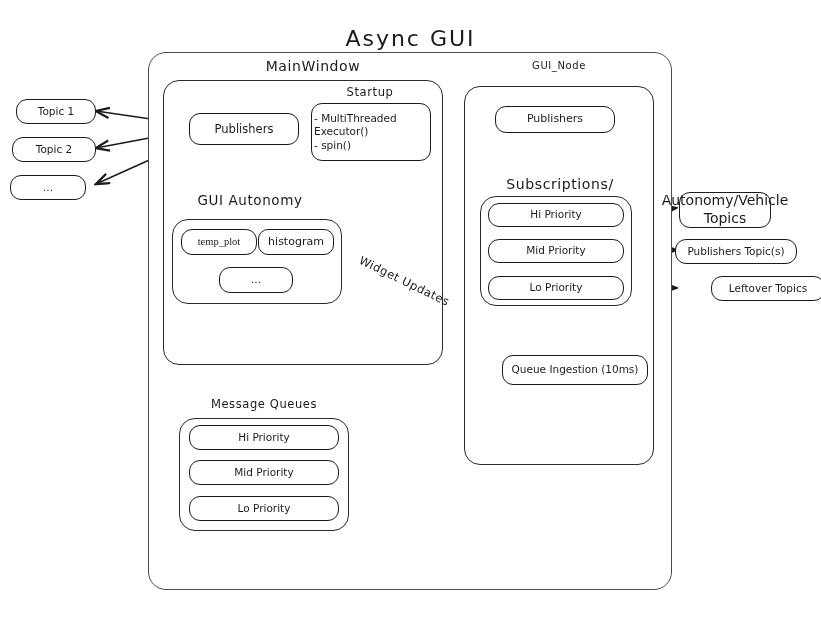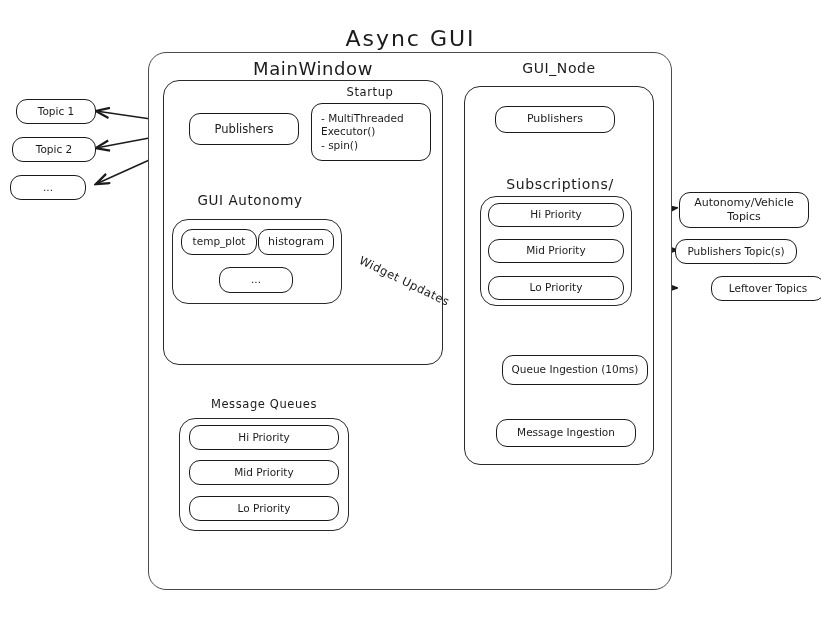--- a/index.html
+++ b/index.html
@@ -112,61 +112,60 @@
 
     <path d="M506,364 L348,283" marker-end="url(#ah)"></path>
 
     <path d="M350,432 L499,377" marker-end="url(#ah)"></path>
 
     <path d="M499,442 L362,479" marker-end="url(#ah)"></path>
   </svg>
 
   <div class="outer" style="left:148px; top:52px; width:524px; height:538px;"></div>
 
-  <div class="grp-label hand" style="left:163px; top:58px; width:300px; font-size:18px;">MainWindow</div>
+  <div class="grp-label hand" style="left:163px; top:58px; width:300px; font-size:14px;">MainWindow</div>
   <div class="group" style="left:163px; top:80px; width:280px; height:285px;"></div>
 
   <div class="box" style="left:189px; top:113px; width:110px; height:32px; font-size:11.5px;">Publishers</div>
 
   <div class="grp-label hand" style="left:310px; top:85px; width:120px; font-size:11.5px;">Startup</div>
   <div class="box" style="left:311px; top:103px; width:120px; height:58px; font-size:10.5px;
-                          justify-content:flex-start; text-align:left; padding-left:9px; white-space:pre-line;">- MultiThreaded
+                          justify-content:flex-start; text-align:left; padding-left:2px; white-space:pre-line;">- MultiThreaded
    Executor()
 - spin()</div>
 
   <div class="grp-label hand" style="left:170px; top:192px; width:160px; font-size:13.5px;">GUI Autonomy</div>
   <div class="group" style="left:172px; top:219px; width:170px; height:85px;"></div>
-  <div class="box" style="left:181px; top:229px; width:76px; height:26px; font-size:10.5px;">temp_plot</div>
+  <div class="box" style="left:181px; top:229px; width:76px; height:26px; font-size:10.5px;font-family:Liberation Serif, serif;">temp_plot</div>
   <div class="box" style="left:258px; top:229px; width:76px; height:26px; font-size:11px;border-radius:10px;">histogram</div>
   <div class="box" style="left:219px; top:267px; width:74px; height:26px; font-size:10.5px;">...</div>
 
-  <div class="grp-label hand" style="left:464px; top:60px; width:190px; font-size:14px;">GUI_Node</div>
+  <div class="grp-label hand" style="left:464px; top:60px; width:190px; font-size:10px;">GUI_Node</div>
   <div class="group" style="left:464px; top:86px; width:190px; height:379px;"></div>
 
   <div class="box" style="left:495px; top:106px; width:120px; height:27px; font-size:11px;">Publishers</div>
 
   <div class="grp-label hand" style="left:474px; top:152px; width:172px; font-size:14px;margin-top:24px;">Subscriptions/
 Callback Groups</div>
   <div class="group" style="left:480px; top:196px; width:152px; height:110px;"></div>
   <div class="box" style="left:488px; top:203px; width:136px; height:24px; font-size:10.5px;">Hi Priority</div>
   <div class="box" style="left:488px; top:239px; width:136px; height:24px; font-size:10.5px;">Mid Priority</div>
   <div class="box" style="left:488px; top:276px; width:136px; height:24px; font-size:10.5px;">Lo Priority</div>
 
   <div class="box" style="left:502px; top:355px; width:146px; height:30px; font-size:10.5px;">Queue Ingestion (10ms)</div>
-  <div class="box" style="left:496px; top:419px; width:140px; height:28px; font-size:10.5px;">Message Ingestion</div>
 
   <div class="grp-label hand" style="left:179px; top:397px; width:170px; font-size:11.5px;">Message Queues</div>
   <div class="group" style="left:179px; top:418px; width:170px; height:113px;"></div>
   <div class="box" style="left:189px; top:425px; width:150px; height:25px; font-size:10.5px;">Hi Priority</div>
   <div class="box" style="left:189px; top:460px; width:150px; height:25px; font-size:10.5px;">Mid Priority</div>
   <div class="box" style="left:189px; top:496px; width:150px; height:25px; font-size:10.5px;">Lo Priority</div>
 
   <div class="box" style="left:16px; top:99px; width:80px; height:25px; font-size:10.5px;">Topic 1</div>
   <div class="box" style="left:12px; top:137px; width:84px; height:25px; font-size:10.5px;">Topic 2</div>
   <div class="box" style="left:10px; top:175px; width:76px; height:25px; font-size:10.5px;">...</div>
 
-  <div class="box" style="left:679px; top:192px; width:130px; height:36px; font-size:11px;">Autonomy/Vehicle Topics</div>
+  <div class="box" style="left:679px; top:192px; width:92px; height:36px; font-size:14px;">Autonomy/Vehicle Topics</div>
   <div class="box" style="left:675px; top:239px; width:122px; height:25px; font-size:10.5px;">Publishers Topic(s)</div>
   <div class="box" style="left:679px; top:276px; width:114px; height:25px; font-size:10.5px;margin-left:32px;">Leftover Topics</div>
 
   <div class="lbl-rot hand" style="left:363px; top:253px; transform: rotate(26deg);">Widget Updates</div>
 
 </div>
 
 </body></html>

